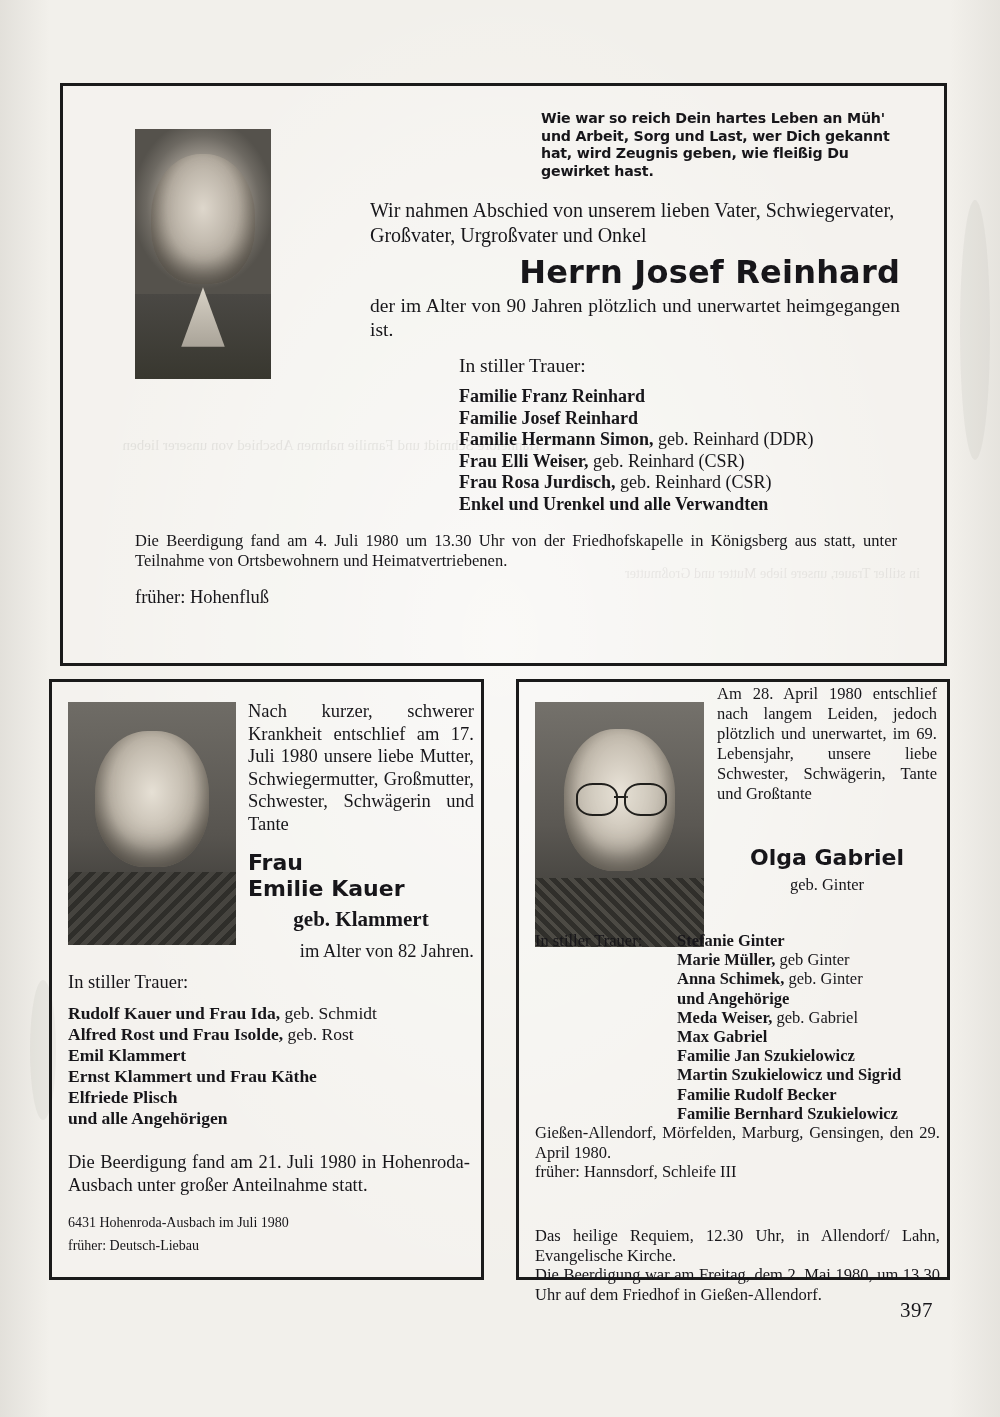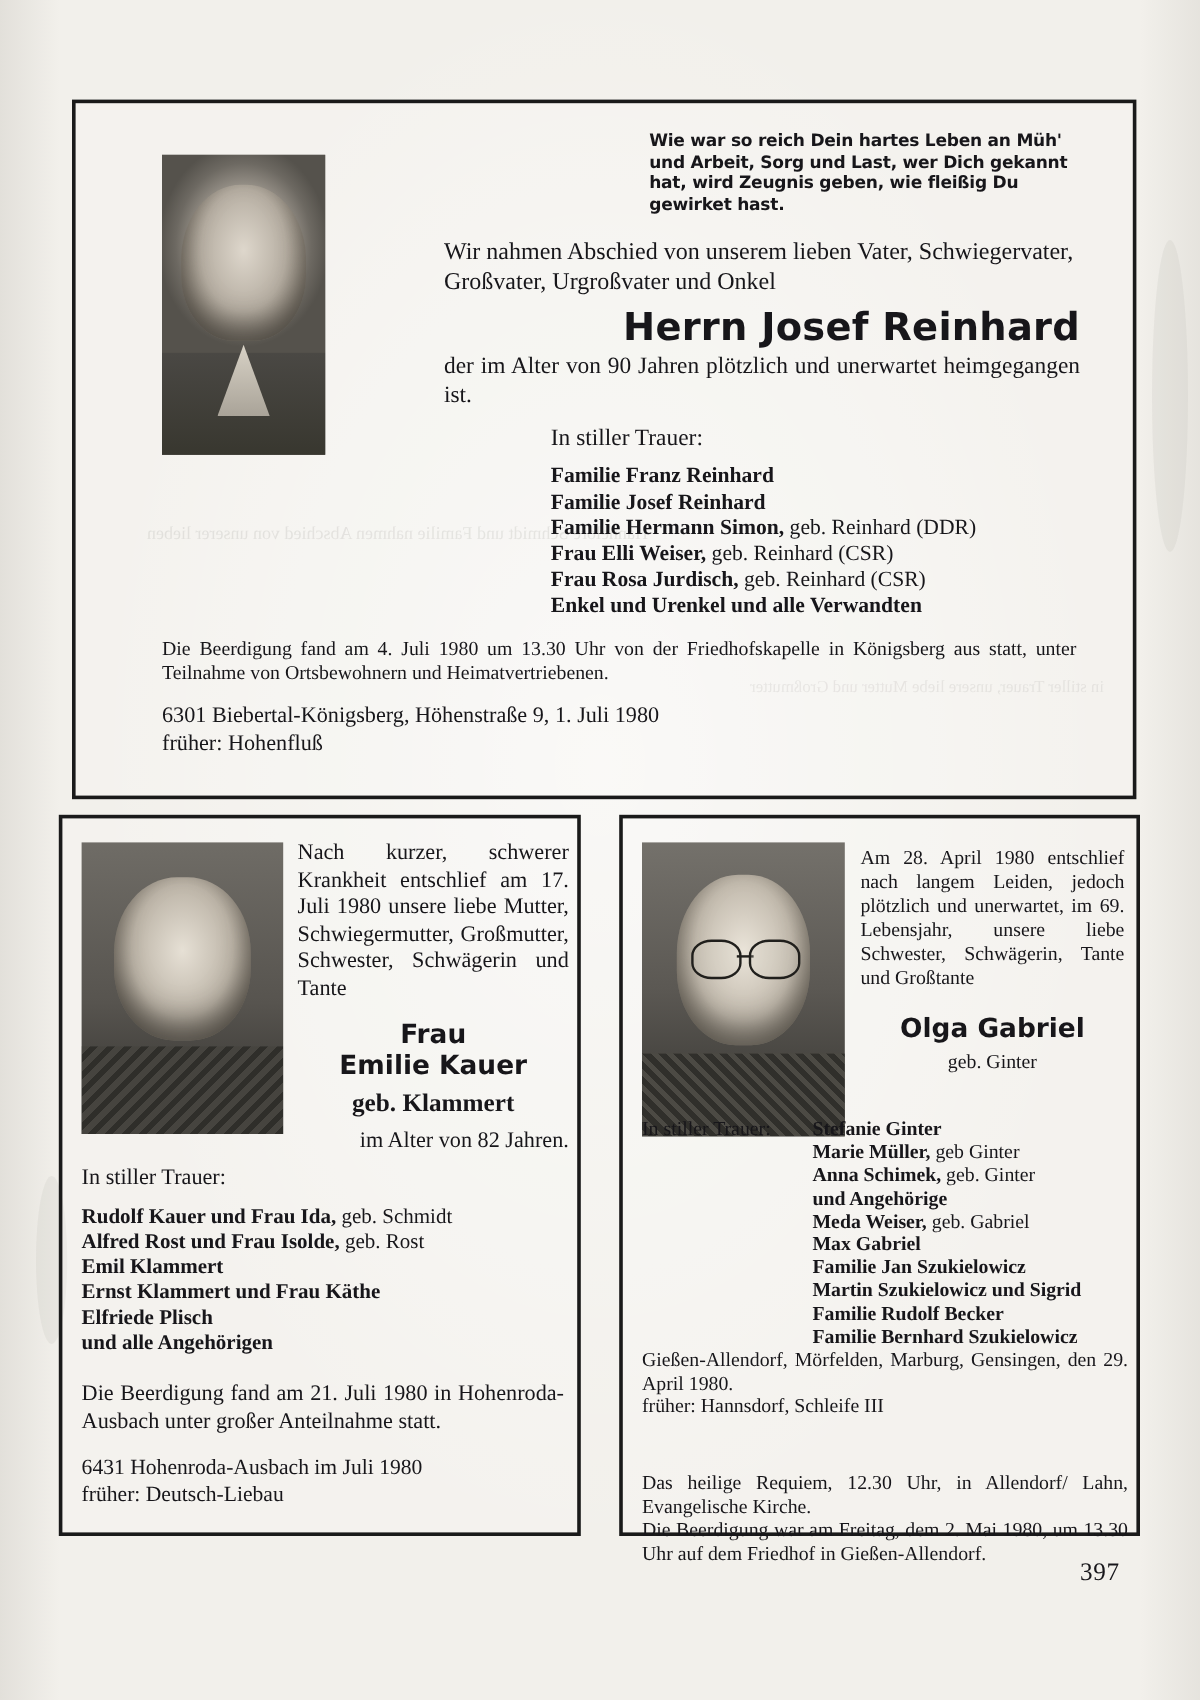--- a/index.html
+++ b/index.html
@@ -282,21 +282,21 @@
     top: 700px;
     width: 226px;
     font-size: 18.5px;
     line-height: 22.5px;
     text-align: justify;
   }
   .bl-name {
     left: 248px;
     top: 850px;
     width: 226px;
-    text-align: center;
+    text-align: left;
     font-family: "DejaVu Sans", sans-serif;
     font-weight: bold;
     font-size: 22px;
     line-height: 26px;
   }
   .bl-geb {
     left: 248px;
     top: 907px;
     width: 226px;
     text-align: center;
@@ -328,28 +328,28 @@
     width: 402px;
     font-size: 18.5px;
     line-height: 23px;
     text-align: justify;
     margin-top: 12px;
   }
   .bl-address {
     left: 68px;
     top: 1211px;
     width: 402px;
-    font-size: 18px;
+    font-size: 14px;
     line-height: 23px;
   }
 
   
   .br-head {
     left: 717px;
-    top: 705px;
+    top: 684px;
     width: 220px;
     font-size: 16.5px;
     line-height: 20px;
     text-align: justify;
   }
   .br-name {
     left: 717px;
     top: 845px;
     width: 220px;
     text-align: center;
@@ -462,21 +462,20 @@
   <div class="t mourners" id="mourners-main">
       <div><b>Familie Franz Reinhard</b></div>
       <div><b>Familie Josef Reinhard</b></div>
       <div><b>Familie Hermann Simon,</b><span> geb. Reinhard (DDR)</span></div>
       <div><b>Frau Elli Weiser,</b><span> geb. Reinhard (CSR)</span></div>
       <div><b>Frau Rosa Jurdisch,</b><span> geb. Reinhard (CSR)</span></div>
       <div><b>Enkel und Urenkel und alle Verwandten</b></div>
     </div>
   <div class="t funeral-note">Die Beerdigung fand am 4. Juli 1980 um 13.30 Uhr von der Friedhofskapelle in Königsberg aus statt, unter Teilnahme von Ortsbewohnern und Heimatvertriebenen.</div>
   <div class="t address-note">
-    <div>6301 Biebertal-Königsberg, Höhenstraße 9, 1. Juli 1980</div>
     <div>früher: Hohenfluß</div>
   </div>
 
   <div class="box box-bl"></div>
 
   <div class="photo photo-2">
     <div class="eyes"></div>
     <div class="coat"></div>
   </div>
 

